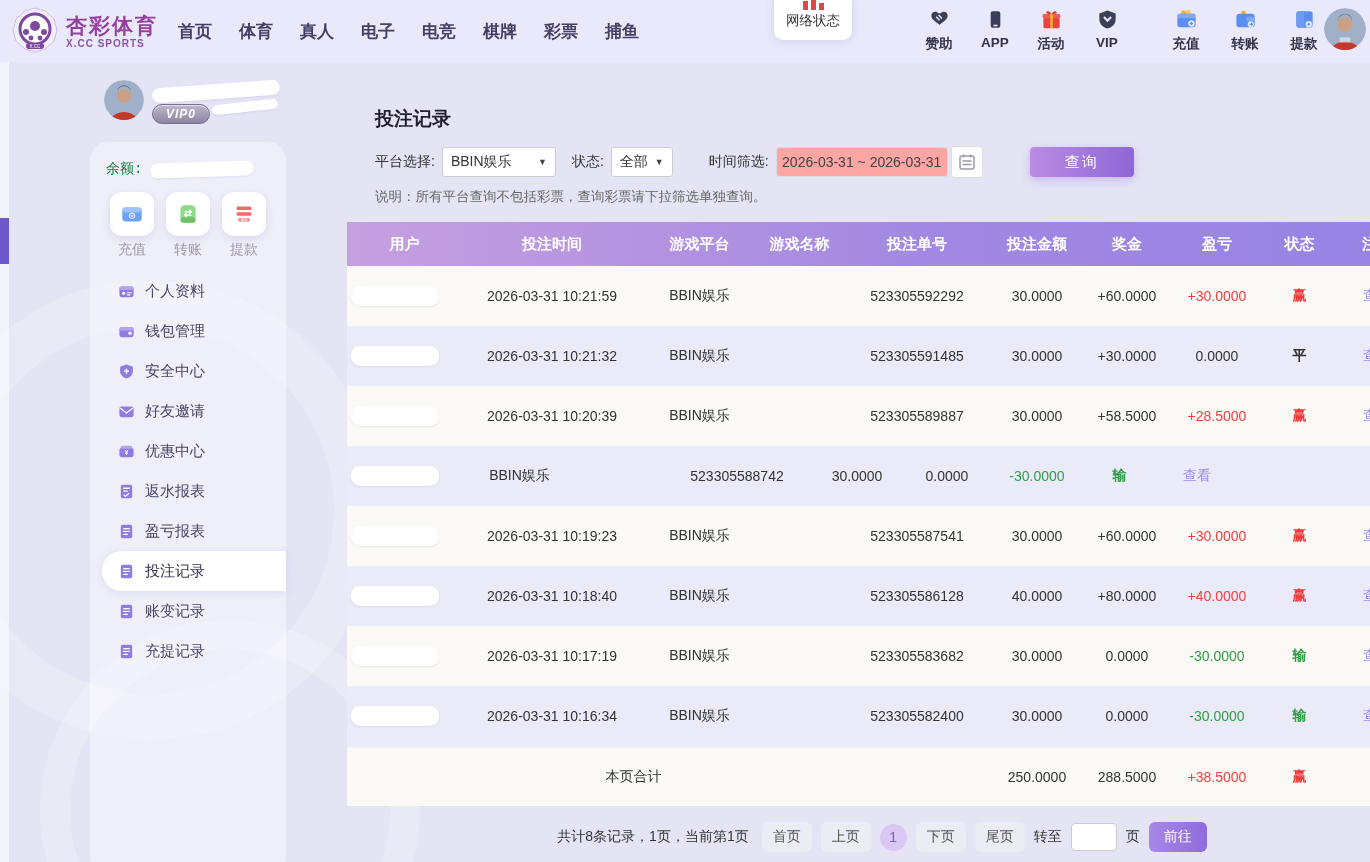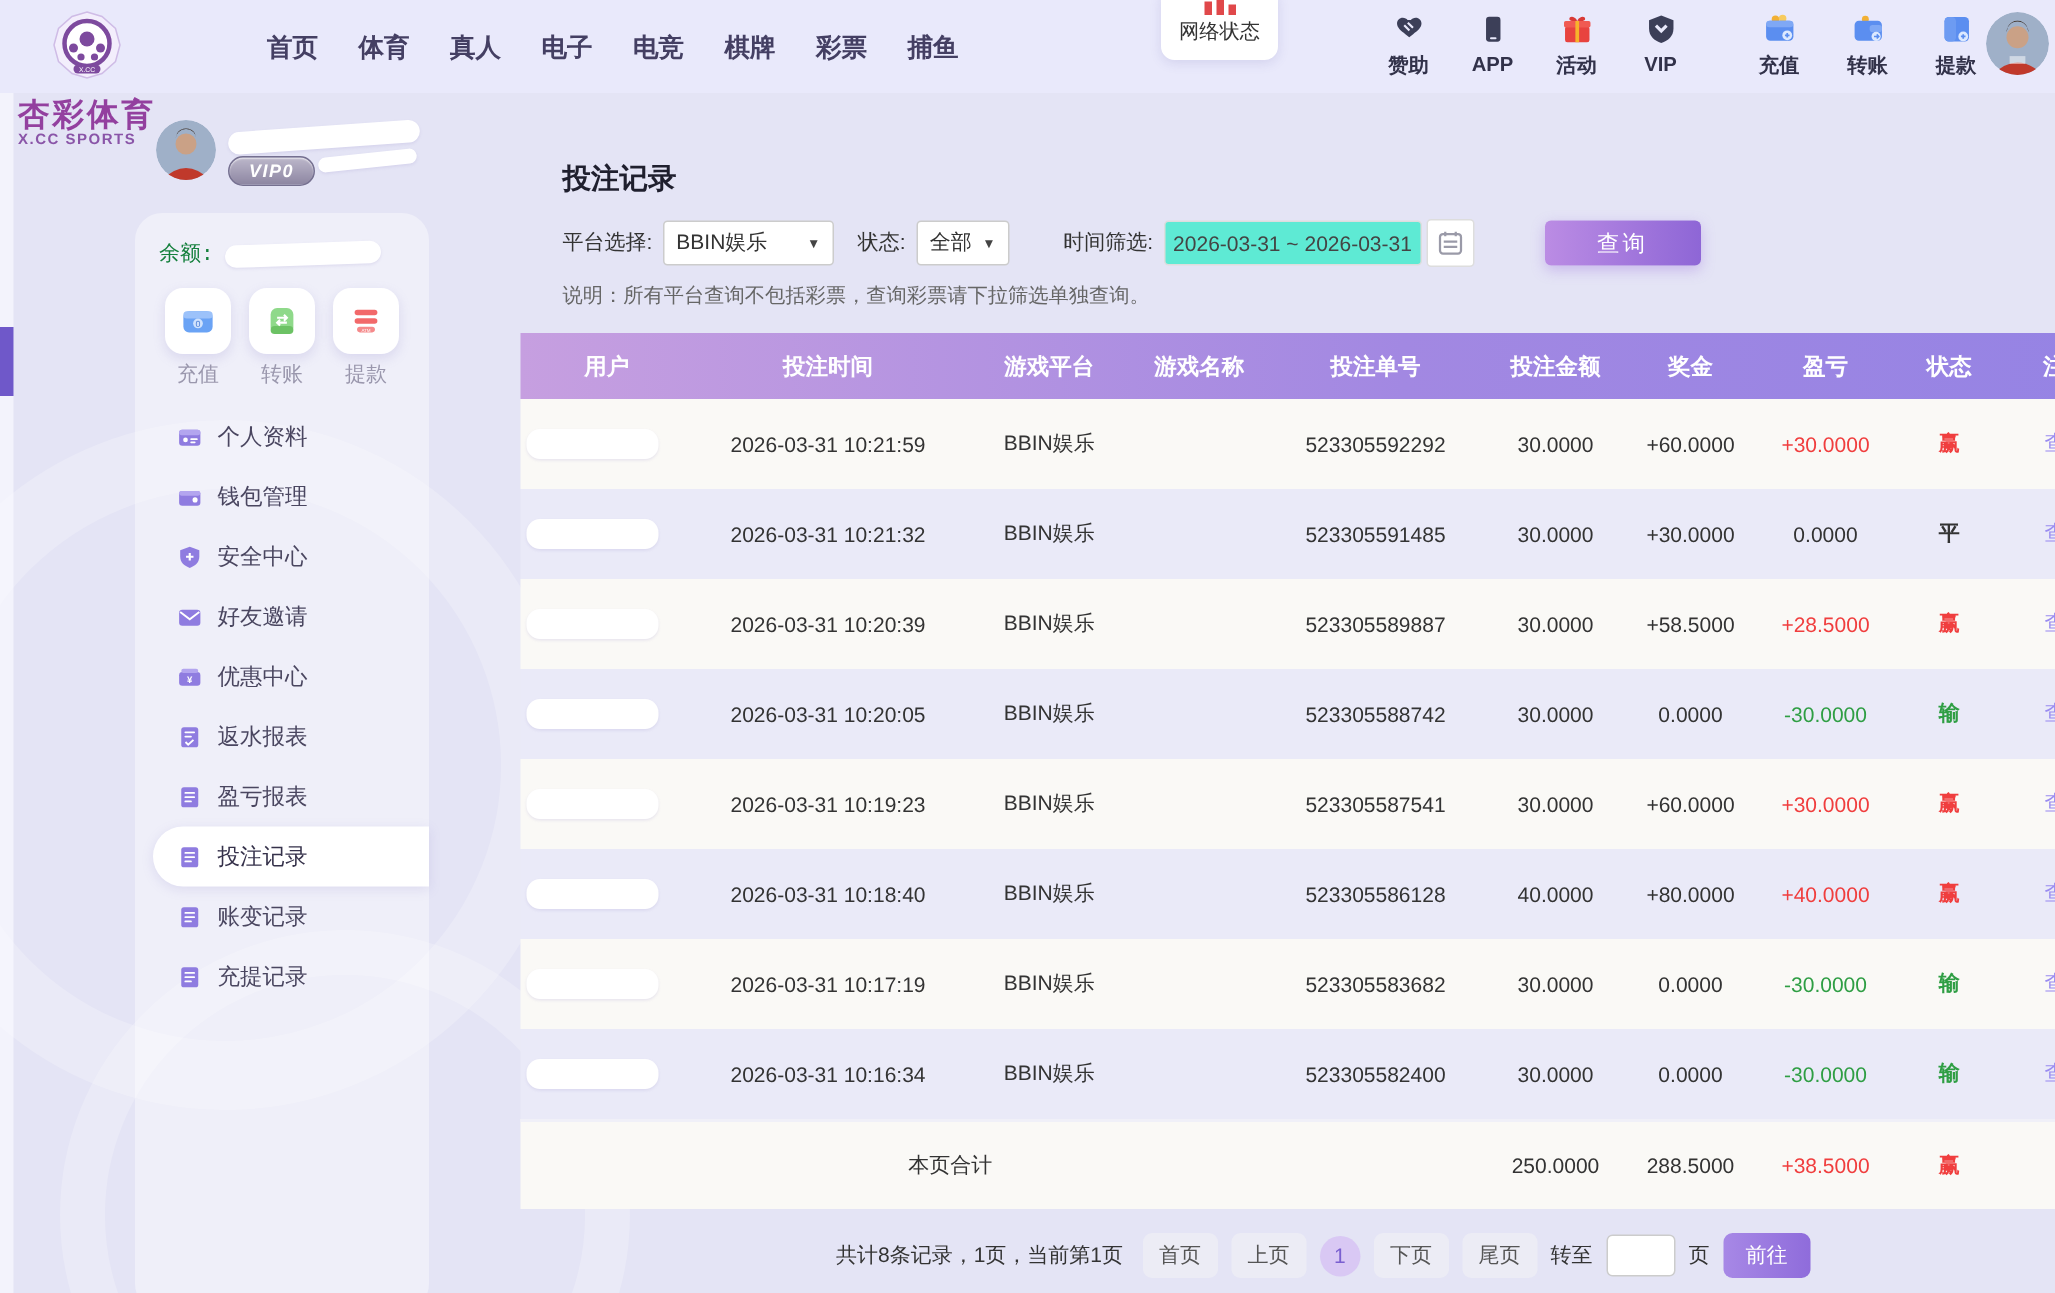--- a/index.html
+++ b/index.html
@@ -10,21 +10,21 @@
   .wm { position:absolute; border-radius:50%; border:46px solid rgba(255,255,255,0.22); z-index:0; }
   .wm1 { left:-80px; top:280px; width:460px; height:460px; }
   .wm2 { left:40px; top:620px; width:380px; height:380px; border-width:30px; }
 
   
   .edge-strip { position:absolute; left:0; top:62px; bottom:0; width:9px; background:rgba(250,250,255,0.7); z-index:6; }
   .edge-tab { position:absolute; left:0; top:156px; width:9px; height:46px; background:#6f58c9; }
 
   
   .topbar { position:absolute; top:0; left:0; right:0; height:62px; background:#e9e9fb; z-index:10; }
-  .logo { position:absolute; left:12px; top:7px; display:flex; align-items:center; gap:8px; cursor:pointer;flex-direction:column; }
+  .logo { position:absolute; left:12px; top:7px; display:flex; align-items:center; gap:8px; cursor:pointer; }
   .brand-cn { font-size:21px; font-weight:800; color:#93409f; letter-spacing:2px; line-height:1.05; }
   .brand-en { font-size:10px; font-weight:bold; color:#8a55a8; letter-spacing:1px; }
   .main-nav { position:absolute; left:178px; top:0; height:62px; display:flex; align-items:center; gap:27px; }
   .nav-item { font-size:17px; font-weight:bold; color:#443f63; cursor:pointer; white-space:nowrap; }
 
   .network-badge { position:absolute; left:774px; top:-8px; width:78px; height:48px; background:#fff; border-radius:9px;
     box-shadow:0 2px 8px rgba(90,80,160,0.15); text-align:center; cursor:pointer; overflow:hidden; }
   .net-red { height:16px; margin-top:2px; display:flex; justify-content:center; gap:3px; align-items:flex-end; }
   .net-red i { display:block; width:5px; background:#e0484a; }
   .net-red i:nth-child(1){height:9px;} .net-red i:nth-child(2){height:12px;} .net-red i:nth-child(3){height:7px;}
@@ -65,21 +65,21 @@
   
   .content { position:absolute; left:300px; top:62px; right:0; bottom:0; z-index:4; }
   .page-title { position:absolute; left:75px; top:44px; font-size:19px; font-weight:bold; color:#1f1f2e; }
   .filter-row { position:absolute; left:75px; top:84px; display:flex; align-items:center; font-size:14px; color:#333; }
   .f-label { margin-right:7px; white-space:nowrap; }
   .select-box { height:30px; background:#fff; border:1px solid #ccc; border-radius:3px; display:flex; align-items:center;
     justify-content:space-between; padding:0 8px; cursor:pointer; color:#333; }
   .sel-platform { width:114px; margin-right:16px; }
   .sel-status { width:62px; margin-right:36px; }
   .caret { font-size:9px; color:#444; margin-left:6px; }
-  .date-box { width:172px; height:30px; background:#5eead4; border:1px solid #ddd; border-radius:3px; display:flex;
+  .date-box { width:172px; height:30px; background:#fca5a5; border:1px solid #ddd; border-radius:3px; display:flex;
     align-items:center; justify-content:center; color:#444; cursor:pointer; }
   .cal-btn { width:32px; height:32px; margin-left:3px; background:#fff; border:1px solid #ddd; border-radius:3px;
     display:flex; align-items:center; justify-content:center; cursor:pointer; }
   .search-btn { margin-left:47px; width:104px; height:30px; border:none; border-radius:4px; color:#fff; font-size:15px;
     letter-spacing:2px; cursor:pointer; background:linear-gradient(90deg,#bb8ce4,#8e66d6);
     box-shadow:0 3px 9px rgba(150,100,220,0.35); font-family:"Liberation Sans",sans-serif; }
   .note { position:absolute; left:75px; top:126px; font-size:13.5px; color:#666; }
 
   
   .table { position:absolute; left:47px; top:160px; width:1070px; }
@@ -509,21 +509,20 @@
           <div class="td cw7 pos">+28.5000</div>
           <div class="td cw8 status-cell pos">赢</div>
           <div class="td cw9">
             <span class="view-link">查看</span>
           </div>
         </div>
         <div class="trow even">
           <div class="td cw0">
             <div class="mask-blob user-mask"></div>
           </div>
-          <div class="td cw1">2026-03-31 10:20:05</div>
           <div class="td cw2">BBIN娱乐</div>
           <div class="td cw3"></div>
           <div class="td cw4">523305588742</div>
           <div class="td cw5">30.0000</div>
           <div class="td cw6 zero">0.0000</div>
           <div class="td cw7 neg">-30.0000</div>
           <div class="td cw8 status-cell neg">输</div>
           <div class="td cw9">
             <span class="view-link">查看</span>
           </div>

